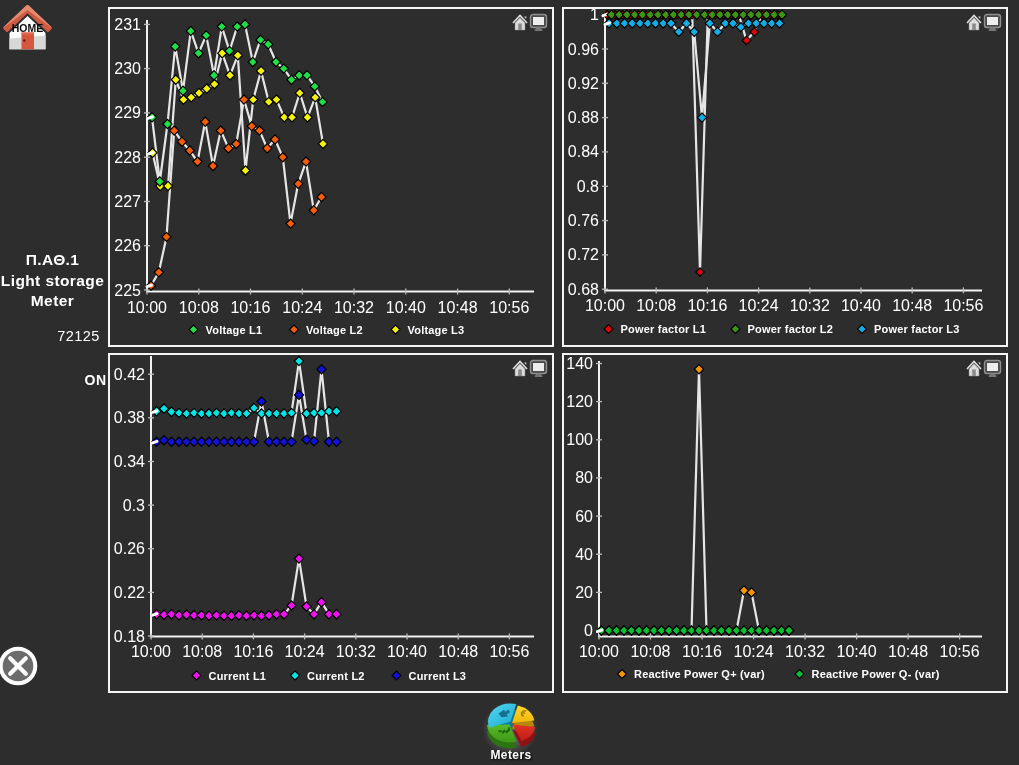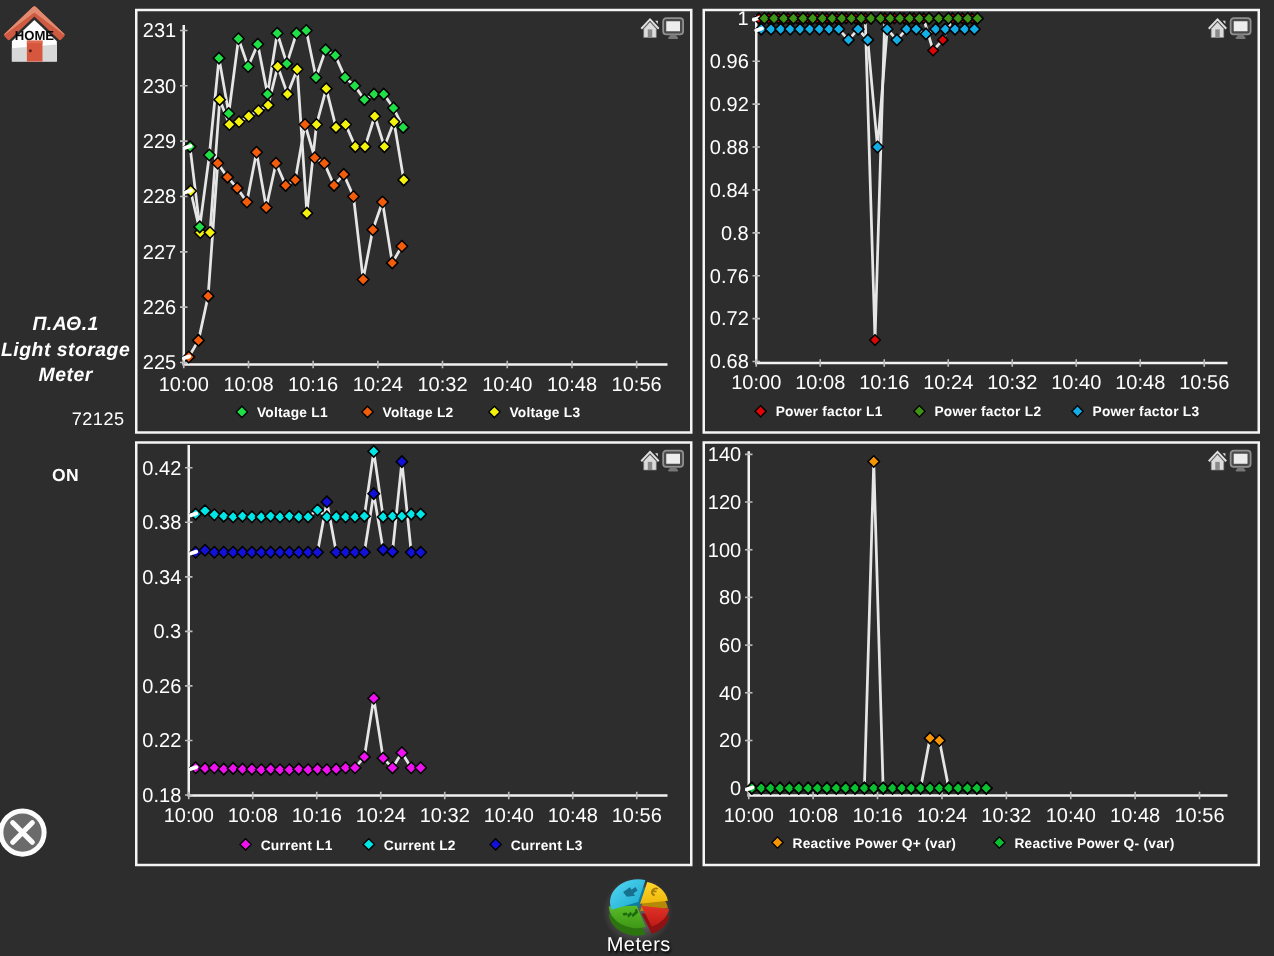--- a/index.html
+++ b/index.html
@@ -11,23 +11,23 @@
 <svg width="56" height="54" viewBox="0 0 56 54" style="position:absolute;left:0;top:2px" font-family="&quot;Liberation Sans&quot;, sans-serif">
 <path d="M27.5 14 L9.5 31 L9.5 47.2 L45.5 47.2 L45.5 31 Z" fill="#fdfdfd"></path>
 <path d="M9.5 36.5 L45.5 33.5 L45.5 47.2 L9.5 47.2 Z" fill="#d8d8d8"></path>
 <path d="M26.2 3.6 q1.3 -1.1 2.6 0 L51.3 25 q1 1 0 2.2 L49 29.6 q-1 1.1 -2.1 0 L27.5 11.2 L8.1 29.6 q-1.1 1.1 -2.1 0 L3.7 27.2 q-1 -1.2 0 -2.2 Z" fill="#cd5a41"></path>
 <path d="M26.2 3.6 q1.3 -1.1 2.6 0 L51.3 25 q0.5 0.5 0.4 1.1 L27.5 8 L3.3 26.1 q-0.1 -0.6 0.4 -1.1 Z" fill="#e28a70"></path>
 <rect x="21.5" y="30.5" width="12.5" height="16.7" fill="#d6573d"></rect>
 <path d="M21.5 30.5 h12.5 v2 h-12.5 Z" fill="#e06a4e"></path>
 <circle cx="24.3" cy="38.5" r="1.2" fill="#55221a"></circle>
 <text x="27.5" y="30" text-anchor="middle" font-size="10.5" font-weight="bold" fill="#0a0a0a">HOME</text>
 </svg>
-<div class="sb" style="left:0;top:250px;width:105px;font-size:15.5px;font-weight:bold;line-height:20.5px;letter-spacing:0.4px;font-style:italic;">Π.ΑΘ.1<br>Light storage<br>Meter</div>
+<div class="sb" style="left:0;top:250px;width:105px;font-size:15.5px;font-weight:bold;line-height:20.5px;letter-spacing:0.4px;">Π.ΑΘ.1<br>Light storage<br>Meter</div>
 <div class="sb" style="left:0;top:328px;width:105px;font-size:14.5px;letter-spacing:0.4px;margin-left:26px;">72125</div>
-<div class="sb" style="left:0;top:372px;width:105px;font-size:14px;font-weight:bold;letter-spacing:0.5px;">ON</div>
+<div class="sb" style="left:0;top:372px;width:105px;font-size:14px;font-weight:bold;letter-spacing:0.5px;padding-left:43px;">ON</div>
 
 <svg width="42" height="42" viewBox="0 0 42 42" style="position:absolute;left:-2px;top:646px">
 <circle cx="20" cy="20" r="17.3" fill="#6b6b6b" stroke="#fcfcfc" stroke-width="4"></circle>
 <path d="M12.2 12.2 L27.8 27.8 M27.8 12.2 L12.2 27.8" stroke="#fcfcfc" stroke-width="4.2" stroke-linecap="round"></path>
 </svg>
 <div class="panel" style="left:108px;top:7px;"><svg width="442" height="336" viewBox="0 0 442 336" font-family="&quot;Liberation Sans&quot;, sans-serif">
       <line x1="37" y1="11" x2="37" y2="282.6" stroke="#f2f2f2" stroke-width="2"></line>
       <line x1="36" y1="282.6" x2="424" y2="282.6" stroke="#f2f2f2" stroke-width="2"></line>
       <line x1="34" y1="281.0" x2="40" y2="281.0" stroke="#bbb" stroke-width="1.3"></line>
       <line x1="34" y1="236.7" x2="40" y2="236.7" stroke="#bbb" stroke-width="1.3"></line>
@@ -545,12 +545,12 @@
     <path d="M32.0 33.5 L54.3 36.0 A22.5 18.0 0 0 1 40.4 50.2 Z" fill="#8f1212"></path>
     <path d="M28.5 33.5 L35.5 50.6 A22.5 18.0 0 0 1 6.0 34.1 Z" fill="#2c7410"></path>
     <path d="M31.0 26.0 L36.8 8.6 A22.5 18.0 0 0 1 53.3 23.5 Z" fill="url(#ylg)"></path>
     <path d="M32.0 27.5 L54.3 30.0 A22.5 18.0 0 0 1 40.4 44.2 Z" fill="url(#rdg)"></path>
     <path d="M28.5 27.5 L35.5 44.6 A22.5 18.0 0 0 1 6.0 28.1 Z" fill="url(#grg)"></path>
     <path d="M29.5 24.5 L8.4 30.7 A22.5 18.0 0 0 1 35.3 7.1 Z" fill="url(#cyg)"></path>
     <path d="M17.5 16.5 l5.5 -3.8 l1.2 2 l3.2 -2.2 l1.6 2.8 l-3.2 2.2 l1.2 2 l-6.5 0.8 Z" fill="#17708e"></path>
     <path d="M40.5 14.5 q2.8 -2.6 5.2 -0.9 l-1 1.2 q-1.2 -0.8 -2.6 0.3 l2.4 0.6 l-0.6 1.2 l-2.4 -0.6 q-0.2 1.5 1.6 2.2 l-0.8 1.4 q-3 -1.2 -2.4 -4 Z" fill="#a67b06"></path>
     <path d="M17 33.5 l3.4 -0.6 l0.5 1.8 l2.8 -2.4 l0.9 2 l2.6 -2.2 l-0.3 -1.5 l1.8 -0.4 l0.7 3 l-4.2 3.6 l-0.9 -2 l-2.8 2.4 l-0.7 -2.2 l-2.9 0.6 Z" fill="#1d6a0e"></path>
   </svg>
-<div class="sb" style="left:461px;top:748px;width:100px;font-size:16px;font-weight:normal;letter-spacing:0.4px;text-shadow:1px 1px 2px #000;">Meters</div>
+<div class="sb" style="left:461px;top:748px;width:100px;font-size:12px;font-weight:bold;letter-spacing:0.4px;text-shadow:1px 1px 2px #000;">Meters</div>
 </body></html>

